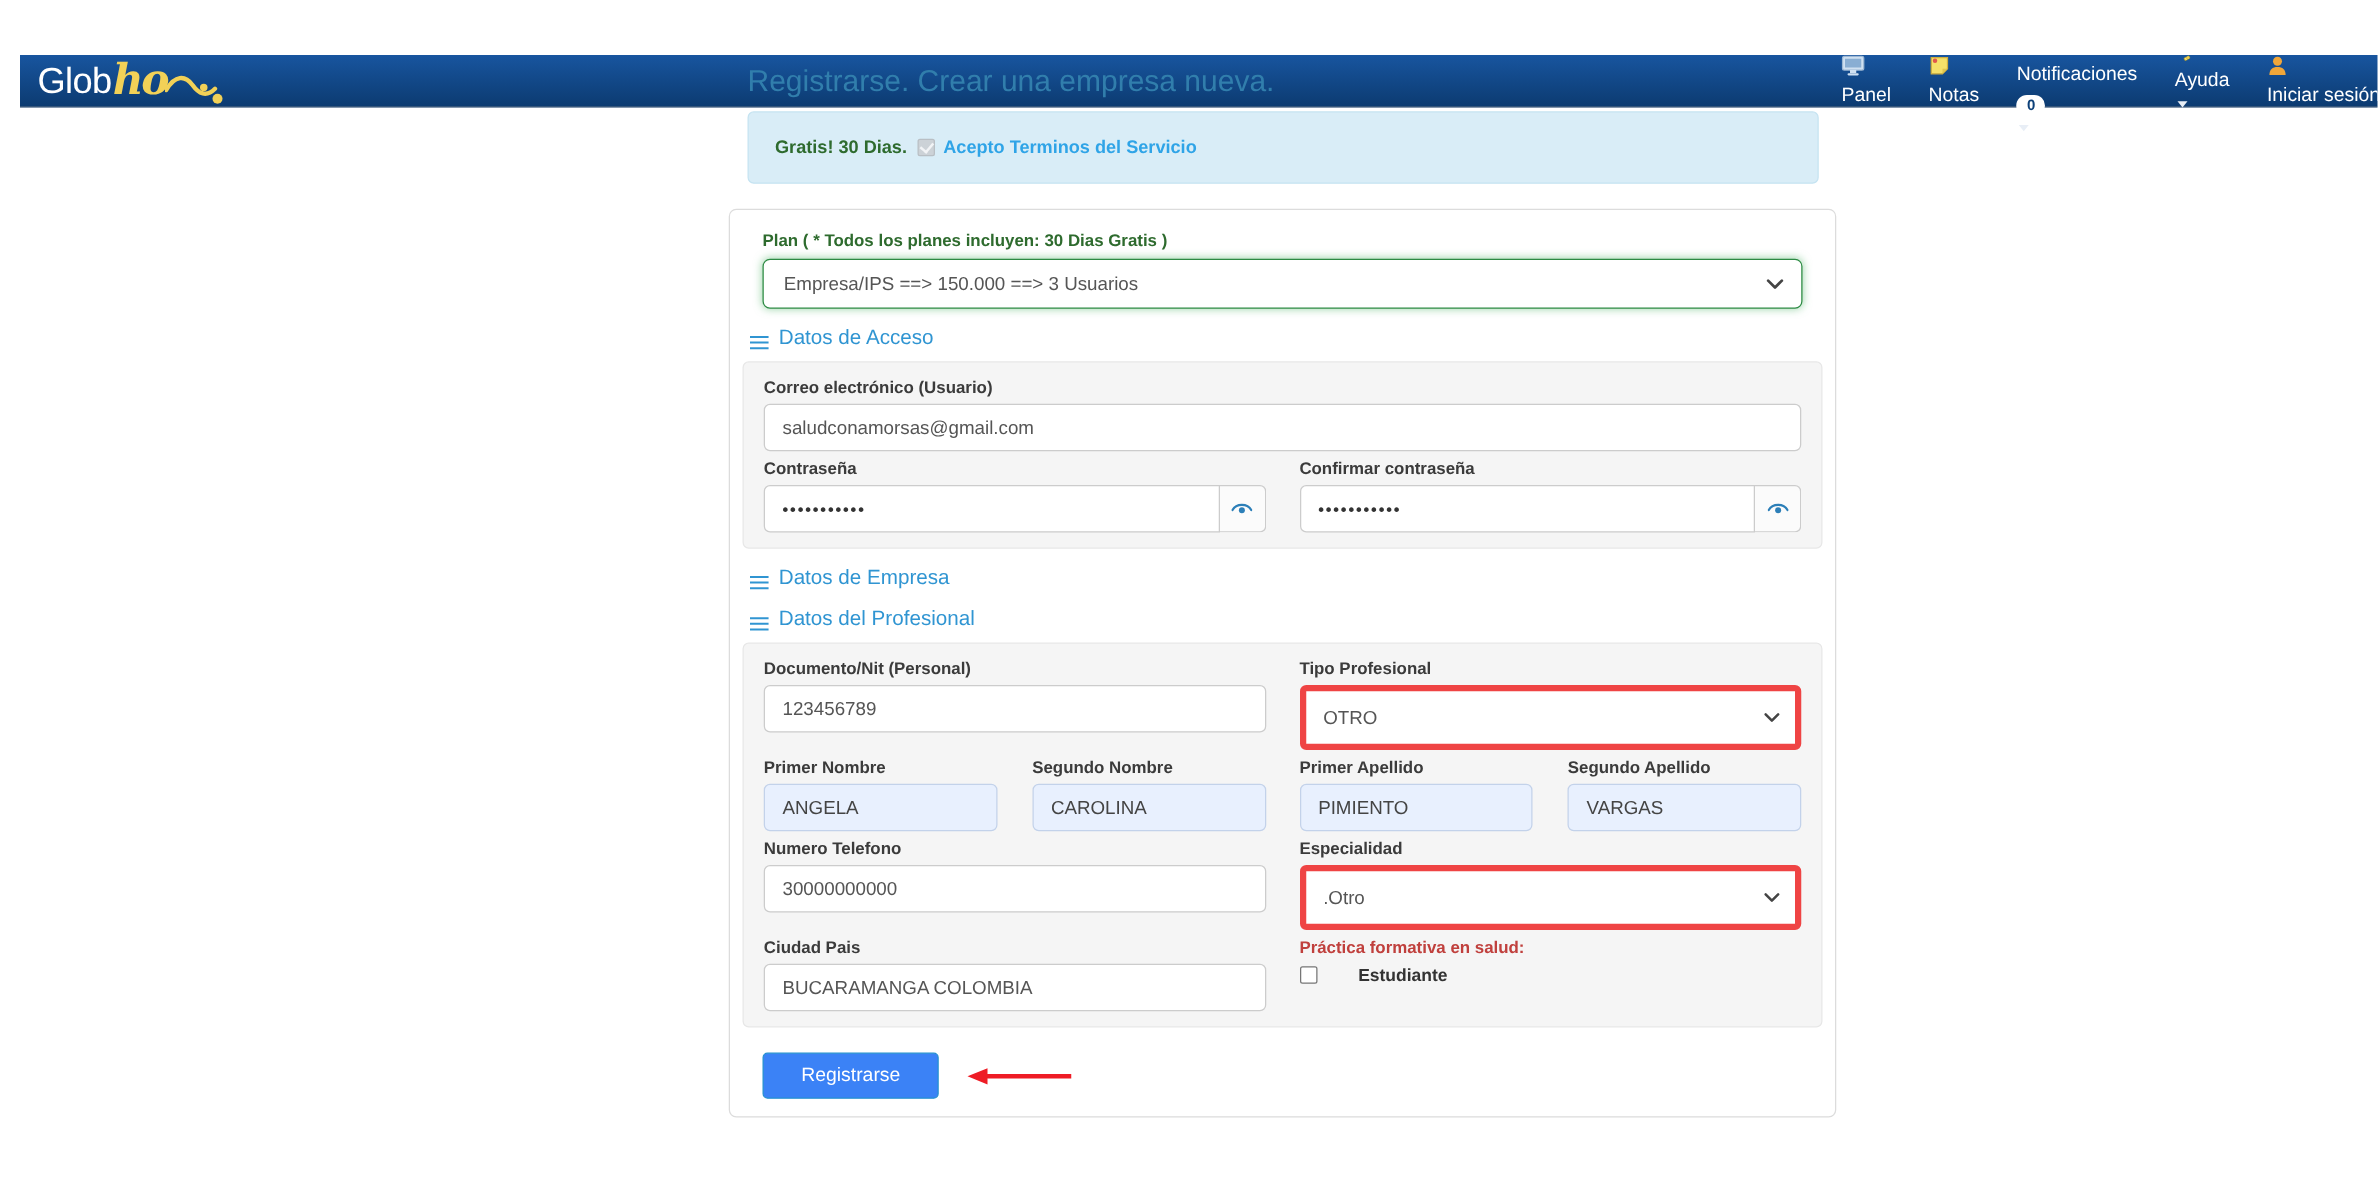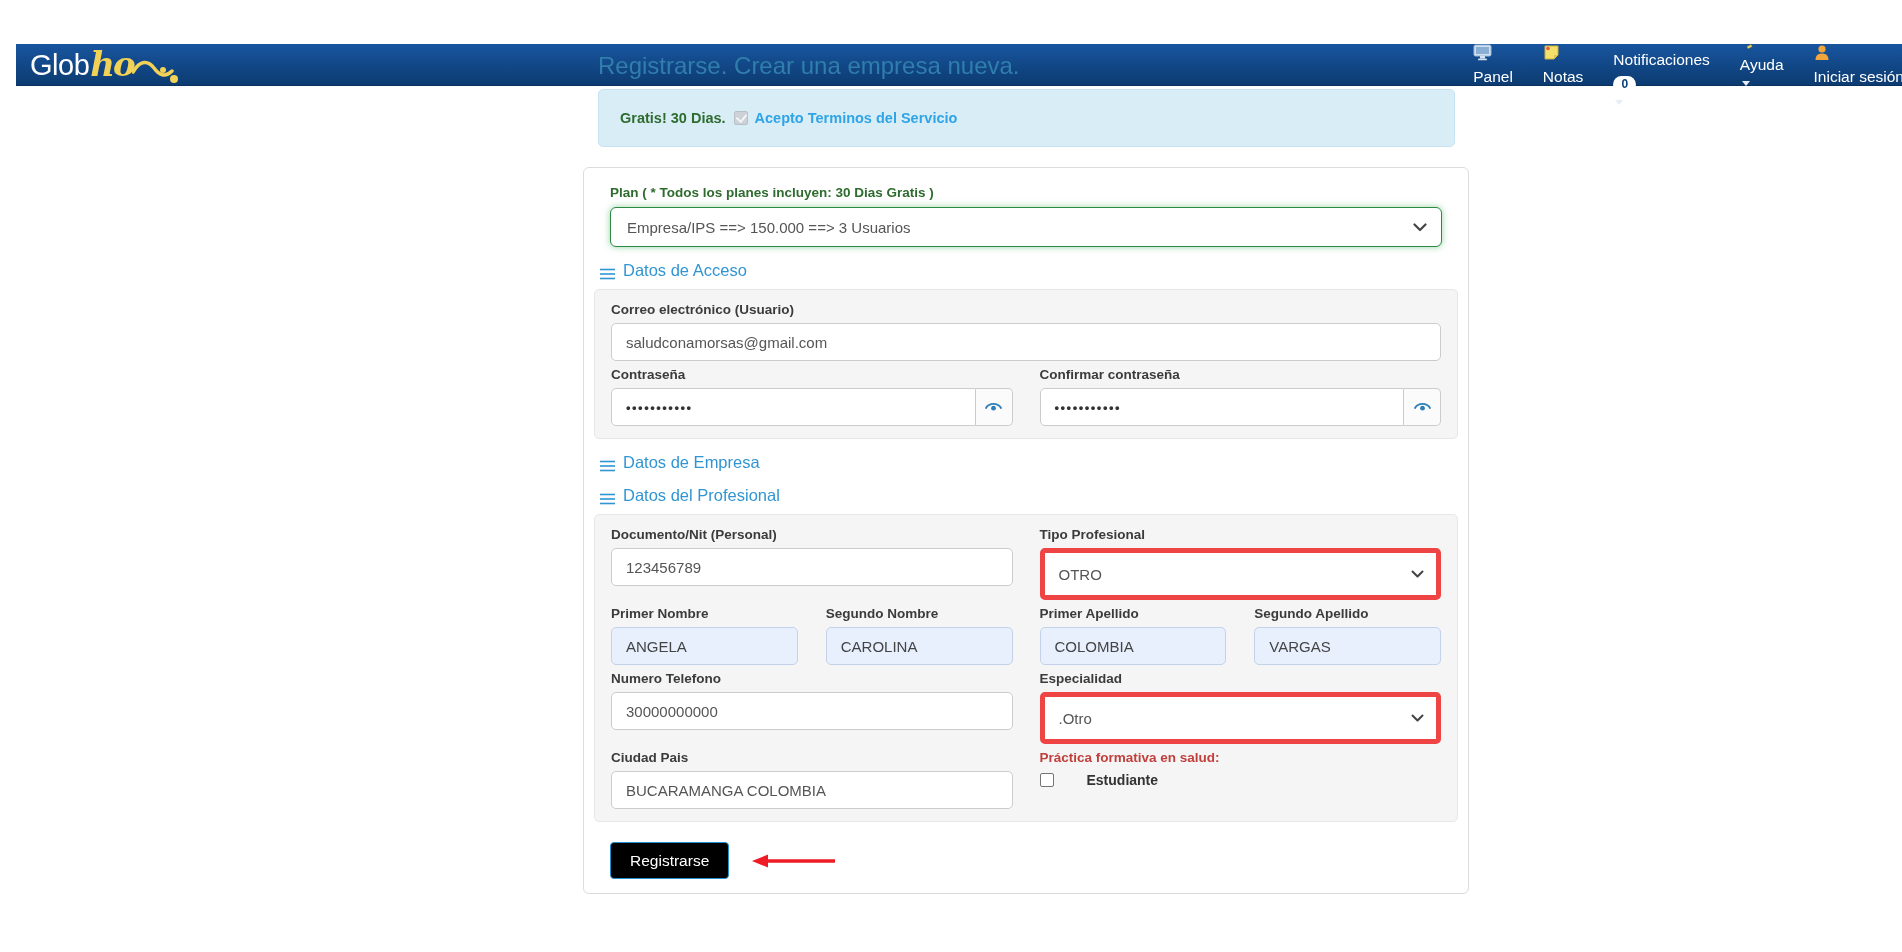--- a/index.html
+++ b/index.html
@@ -99,22 +99,22 @@
   }
   .sel-sm .sel-text { flex:1; }
 
   .red-label { color:#c0403d; font-weight:bold; font-size:13.5px; line-height:16px; margin-bottom:6px; }
   .chk-row { display:flex; align-items:center; gap:6px; margin-top:2px; }
   .chk-empty { width:14px; height:14px; background:#fff; border:1.5px solid #767676; border-radius:2px; display:inline-block; }
   .chk-label { font-weight:bold; color:#333; font-size:14px;padding-left:27px; }
 
   .submit-row { display:flex; align-items:center; margin-top:20px; }
   .btn-primary {
-    background:#000000; border:1px solid #2490cf; color:#fff; font-size:15.5px;
-    padding:0 19px; height:37px; line-height:35px; border-radius:4px; cursor:pointer;
+    background:#3b82f6; border:1px solid #2490cf; color:#fff; font-size:15.5px;
+    padding:0 30px; height:37px; line-height:35px; border-radius:4px; cursor:pointer;
     font-family:"Liberation Sans", sans-serif;
   }
   .arrow-wrap { margin-left:22px; display:flex; align-items:center; }
 </style>
 </head>
 <body>
 
 <div class="navbar">
   <div class="brand">
     <span class="glob">Glob</span>
@@ -298,21 +298,21 @@
             <label class="flabel">Segundo Nombre</label>
             <div class="field autofill">
               <span>CAROLINA</span>
             </div>
           </div>
         </div>
         <div class="fcol duo">
           <div class="fcol">
             <label class="flabel">Primer Apellido</label>
             <div class="field autofill">
-              <span>COLOMBIA</span>
+              <span>PIMIENTO</span>
             </div>
           </div>
           <div class="fcol">
             <label class="flabel">Segundo Apellido</label>
             <div class="field autofill">
               <span>VARGAS</span>
             </div>
           </div>
         </div>
       </div>

